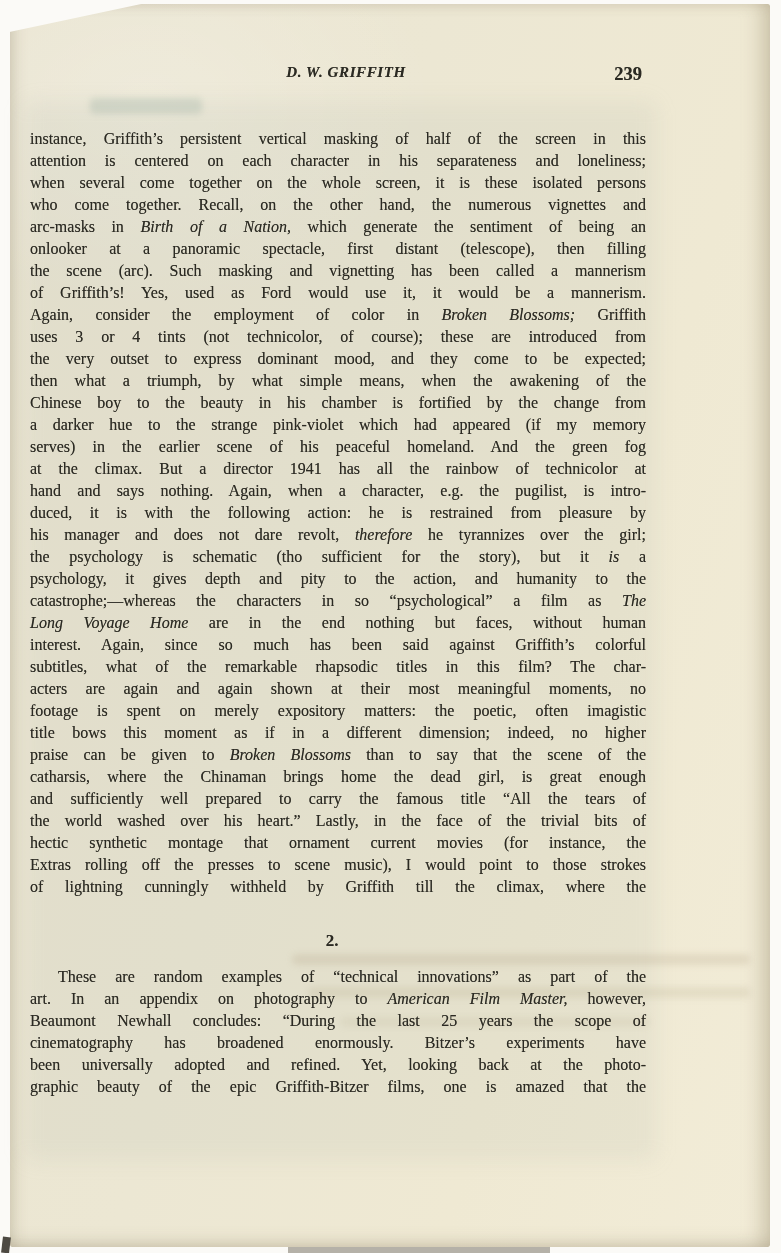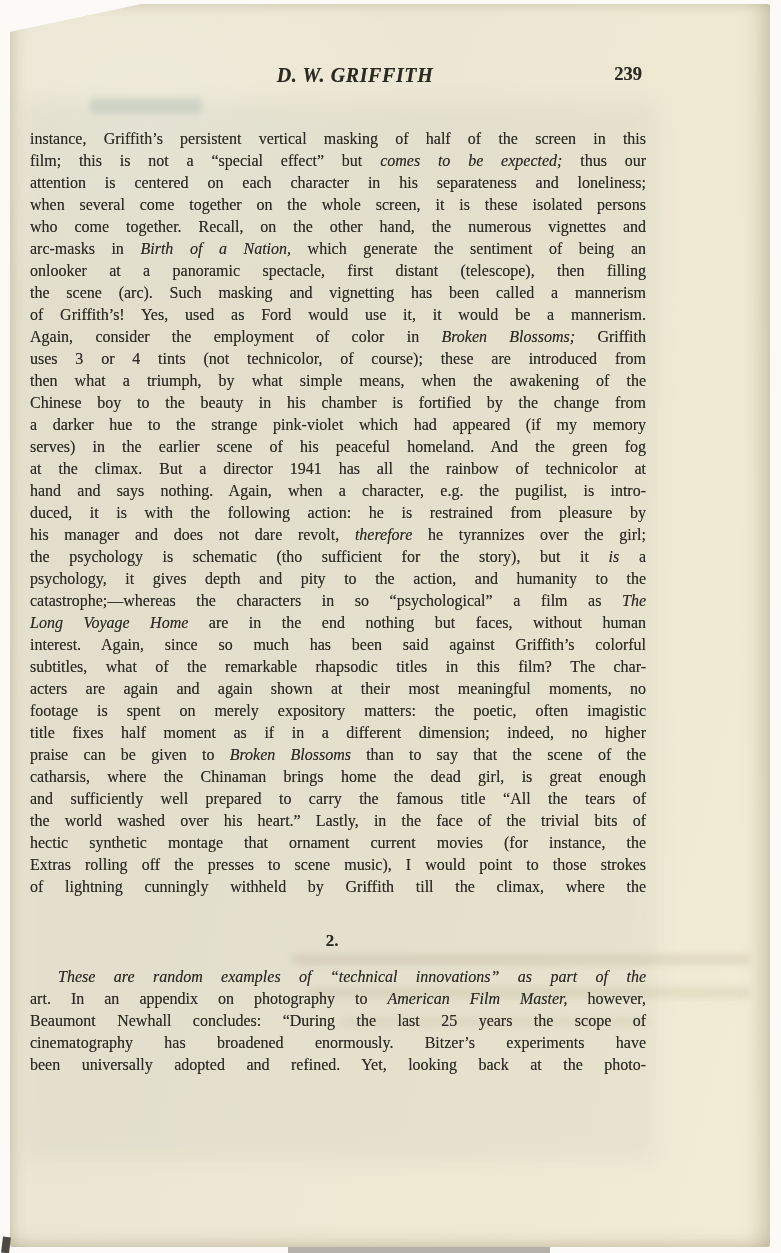--- a/index.html
+++ b/index.html
@@ -25,38 +25,38 @@
     background:rgba(172,183,171,0.15);filter:blur(10px);border-radius:10px;
   }
   .smudge{position:absolute;filter:blur(3px);border-radius:5px;}
   .s1{left:80px;top:94px;width:112px;height:16px;background:rgba(122,156,140,0.22);}
   .s2{left:282px;top:950px;width:458px;height:11px;background:rgba(168,152,120,0.20);}
   .s3{left:298px;top:983px;width:442px;height:11px;background:rgba(168,152,120,0.17);}
   .s4{left:330px;top:1013px;width:310px;height:10px;background:rgba(168,152,120,0.11);}
 
   .header{position:absolute;left:20px;top:60px;width:616px;height:28px;color:var(--ink,#2b2a23);}
   .title{
-    position:absolute;left:17px;width:100%;text-align:center;
-    font-style:italic;font-weight:bold;font-size:20px;letter-spacing:0.6px;
+    position:absolute;left:8px;width:100%;text-align:center;
+    font-style:italic;font-weight:bold;font-size:15px;letter-spacing:0.6px;
     text-shadow:0 0 0.4px rgba(43,42,35,0.55);
   }
   .pagenum{
     position:absolute;right:4px;top:0;font-weight:bold;font-size:18.5px;
     text-shadow:0 0 0.4px rgba(43,42,35,0.55);
     margin-left:40px;
   }
 
   .bodytext{
     position:absolute;left:20px;top:124px;width:616px;
     font-size:16px;line-height:22px;color:var(--ink,#2b2a23);
     text-shadow:0 0 0.4px rgba(43,42,35,0.55);
   }
   .line{text-align:justify;text-align-last:justify;}
   .line.short{text-align-last:left;}
-  .line.ind{text-indent:28px;font-style:italic;}
+  .line.ind{text-indent:28px;}
   .section{
     margin-top:32px;height:22px;line-height:22px;
     text-align:center;position:relative;left:-6px;
     font-weight:bold;font-size:17px;
   }
   .para.p2{margin-top:14px;}
 
   .corner-tl{
     position:absolute;left:0;top:0;width:160px;height:34px;background:#fbfaf7;
     clip-path:polygon(0 0,100% 0,0 100%);
@@ -76,62 +76,63 @@
     <div class="smudge s4"></div>
 
     <div class="header">
       <div class="title">D. W. GRIFFITH</div>
       <div class="pagenum">239</div>
     </div>
 
     <div class="bodytext">
       <div class="para p1">
           <div class="line"><span>instance, Griffith’s persistent vertical masking of half of the screen in this</span></div>
-          <div class="line"><span>film; this is not a “special effect” but </span><i>comes to be expected;</i><span> thus our</span></div>
           <div class="line"><span>attention is centered on each character in his separateness and loneliness;</span></div>
           <div class="line"><span>when several come together on the whole screen, it is these isolated persons</span></div>
           <div class="line"><span>who come together. Recall, on the other hand, the numerous vignettes and</span></div>
           <div class="line"><span>arc-masks in </span><i>Birth of a Nation,</i><span> which generate the sentiment of being an</span></div>
           <div class="line"><span>onlooker at a panoramic spectacle, first distant (telescope), then filling</span></div>
           <div class="line"><span>the scene (arc). Such masking and vignetting has been called a mannerism</span></div>
           <div class="line"><span>of Griffith’s! Yes, used as Ford would use it, it would be a mannerism.</span></div>
           <div class="line"><span>Again, consider the employment of color in </span><i>Broken Blossoms;</i><span> Griffith</span></div>
           <div class="line"><span>uses 3 or 4 tints (not technicolor, of course); these are introduced from</span></div>
+          <div class="line"><span>the very outset to express dominant mood, and they come to be expected;</span></div>
           <div class="line"><span>then what a triumph, by what simple means, when the awakening of the</span></div>
           <div class="line"><span>Chinese boy to the beauty in his chamber is fortified by the change from</span></div>
           <div class="line"><span>a darker hue to the strange pink-violet which had appeared (if my memory</span></div>
           <div class="line"><span>serves) in the earlier scene of his peaceful homeland. And the green fog</span></div>
           <div class="line"><span>at the climax. But a director 1941 has all the rainbow of technicolor at</span></div>
           <div class="line"><span>hand and says nothing. Again, when a character, e.g. the pugilist, is intro-</span></div>
           <div class="line"><span>duced, it is with the following action: he is restrained from pleasure by</span></div>
           <div class="line"><span>his manager and does not dare revolt, </span><i>therefore</i><span> he tyrannizes over the girl;</span></div>
           <div class="line"><span>the psychology is schematic (tho sufficient for the story), but it </span><i>is</i><span> a</span></div>
           <div class="line"><span>psychology, it gives depth and pity to the action, and humanity to the</span></div>
           <div class="line"><span>catastrophe;—whereas the characters in so “psychological” a film as </span><i>The</i></div>
           <div class="line"><i>Long Voyage Home</i><span> are in the end nothing but faces, without human</span></div>
           <div class="line"><span>interest. Again, since so much has been said against Griffith’s colorful</span></div>
           <div class="line"><span>subtitles, what of the remarkable rhapsodic titles in this film? The char-</span></div>
           <div class="line"><span>acters are again and again shown at their most meaningful moments, no</span></div>
           <div class="line"><span>footage is spent on merely expository matters: the poetic, often imagistic</span></div>
-          <div class="line"><span>title fixes half moment as if in a different dimension; indeed, no higher</span></div>
+          <div class="line"><span>title bows this moment as if in a different dimension; indeed, no higher</span></div>
           <div class="line"><span>praise can be given to </span><i>Broken Blossoms</i><span> than to say that the scene of the</span></div>
           <div class="line"><span>catharsis, where the Chinaman brings home the dead girl, is great enough</span></div>
           <div class="line"><span>and sufficiently well prepared to carry the famous title “All the tears of</span></div>
           <div class="line"><span>the world washed over his heart.” Lastly, in the face of the trivial bits of</span></div>
           <div class="line"><span>hectic synthetic montage that ornament current movies (for instance, the</span></div>
           <div class="line"><span>Extras rolling off the presses to scene music), I would point to those strokes</span></div>
           <div class="line"><span>of lightning cunningly withheld by Griffith till the climax, where the</span></div>
         </div>
       <div class="section">2.</div>
       <div class="para p2">
           <div class="line ind"><span>These are random examples of “technical innovations” as part of the</span></div>
           <div class="line"><span>art. In an appendix on photography to </span><i>American Film Master,</i><span> however,</span></div>
           <div class="line"><span>Beaumont Newhall concludes: “During the last 25 years the scope of</span></div>
           <div class="line"><span>cinematography has broadened enormously. Bitzer’s experiments have</span></div>
           <div class="line"><span>been universally adopted and refined. Yet, looking back at the photo-</span></div>
+          <div class="line"><span>graphic beauty of the epic Griffith-Bitzer films, one is amazed that the</span></div>
         </div>
     </div>
   </div>
 
   <div class="corner-tl"></div>
   <div class="edge-bottom-gray"></div>
   <div class="edge-dark-bl"></div>
 </div>
 
 </body></html>

